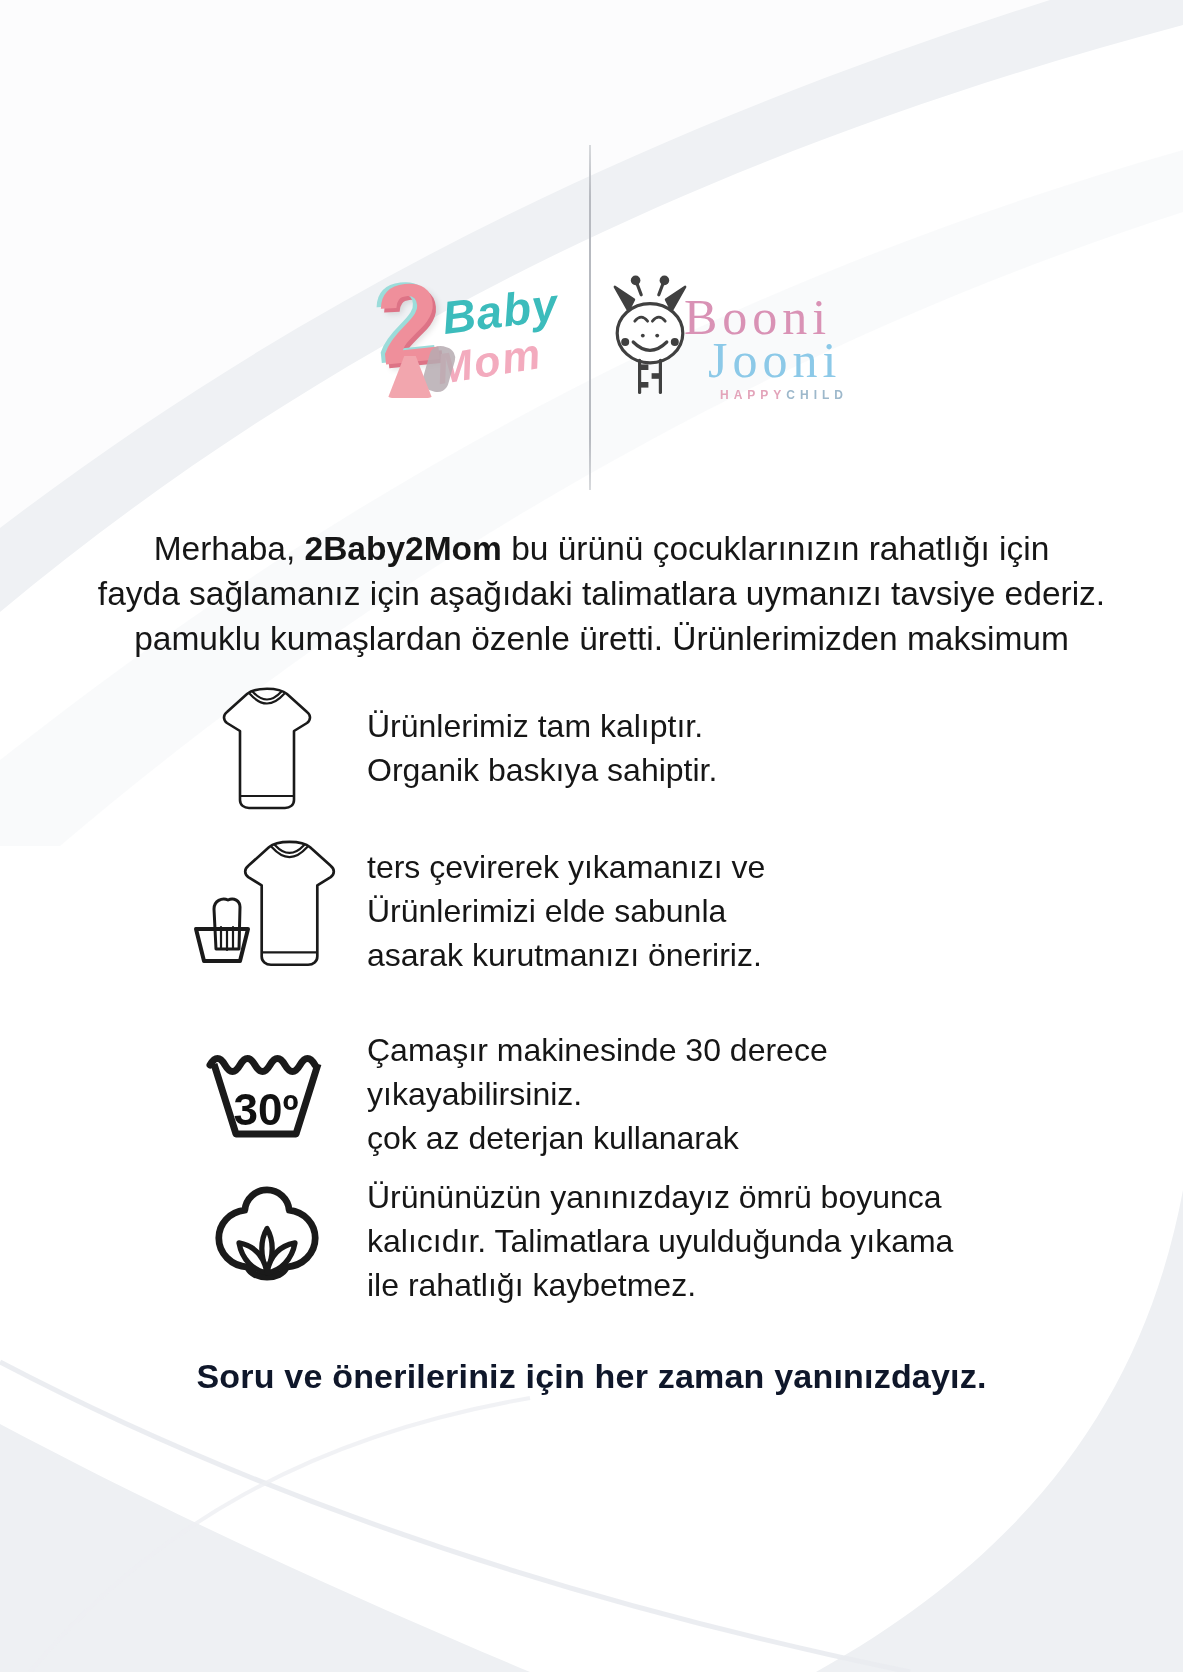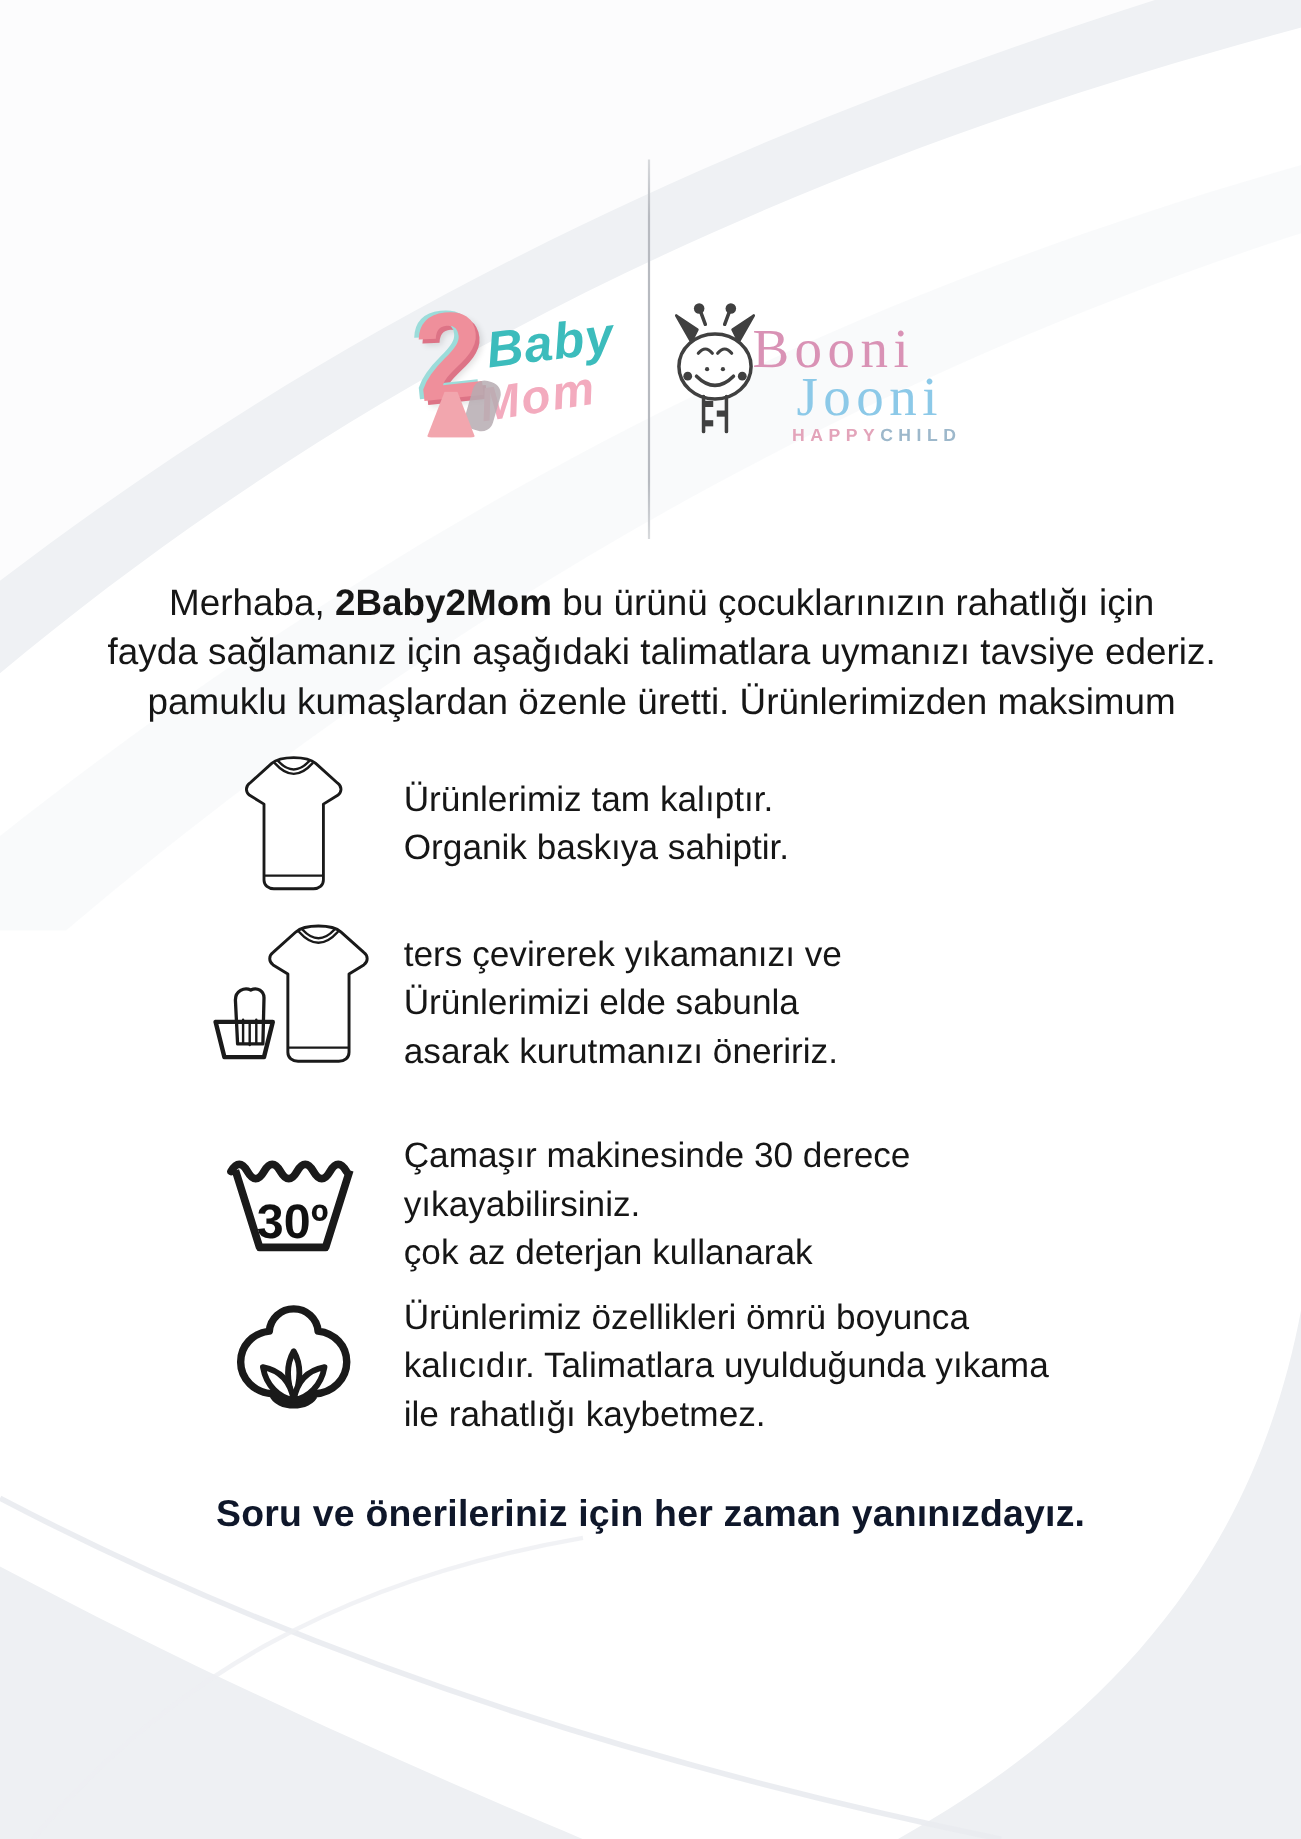--- a/index.html
+++ b/index.html
@@ -23,22 +23,22 @@
     font-weight:bold;color:#f3abbe;transform:rotate(-9deg);letter-spacing:2px;}
   .dress-shape{position:absolute;left:8px;top:98px;width:48px;height:42px;background:#f2a6ae;
     clip-path:polygon(38% 0,62% 0,96% 100%,4% 100%);border-radius:6px;}
   .teddy-shape{position:absolute;left:48px;top:88px;width:26px;height:46px;background:#b6abb1;
     border-radius:11px;transform:rotate(16deg);opacity:.85;}
 
   .logo-right{position:absolute;left:610px;top:270px;display:flex;align-items:flex-start;}
   .giraffe{margin-top:4px;}
   .booni-block{margin-left:-6px;margin-top:26px;font-family:"Liberation Serif", serif;}
   .booni-word{font-size:50px;line-height:.86;letter-spacing:5px;color:#d992b5;}
-  .jooni-word{font-size:50px;line-height:.86;letter-spacing:5px;color:#8cc9e8;margin-left:40px;}
-  .tagline{margin:6px 0 0 36px;font-family:"Liberation Sans",sans-serif;font-size:16px;
+  .jooni-word{font-size:50px;line-height:.86;letter-spacing:5px;color:#8cc9e8;margin-left:24px;}
+  .tagline{margin:6px 0 0 36px;font-family:"Liberation Sans",sans-serif;font-size:12px;
     letter-spacing:5px;font-weight:bold;}
   .tag-happy{color:#e3a4ba;}
   .tag-child{color:#9db8cb;}
 
   
   .intro{position:absolute;left:0;right:0;top:526px;text-align:center;
     font-size:33.5px;line-height:45px;padding-left:20px;}
   .intro .line{white-space:nowrap;}
   .brand-bold{font-weight:bold;}
 
@@ -183,21 +183,21 @@
       <svg width="108" height="118" viewBox="0 0 112 122" aria-hidden="true">
         <g stroke-linejoin="round" stroke-linecap="round">
           <path class="ink" stroke-width="7" d="M56 8 C44 8 34 17 33 29 C17 31 6 43 6 58 C6 74 19 87 36 88 C41 102 71 102 76 88 C93 87 106 74 106 58 C106 43 95 31 79 29 C78 17 68 8 56 8 Z"></path>
           <path class="ink" stroke-width="5.5" d="M56 48 C49 60 49 76 56 94 C63 76 63 60 56 48 Z"></path>
           <path class="ink" stroke-width="5.5" d="M56 94 C42 92 30 80 27 63 C43 66 53 77 56 94 Z"></path>
           <path class="ink" stroke-width="5.5" d="M56 94 C70 92 82 80 85 63 C69 66 59 77 56 94 Z"></path>
         </g>
       </svg>
     </div>
     <div class="row-text">
-      <div class="line">Ürünlerimiz özellikleri ömrü boyunca</div>
+      <div class="line">Ürününüzün yanınızdayız ömrü boyunca</div>
       <div class="line">kalıcıdır. Talimatlara uyulduğunda yıkama</div>
       <div class="line">ile rahatlığı kaybetmez.</div>
     </div>
   </div>
 
   <div class="footer">Soru ve önerileriniz için her zaman yanınızdayız.</div>
 
 </div>
 
 </body></html>

